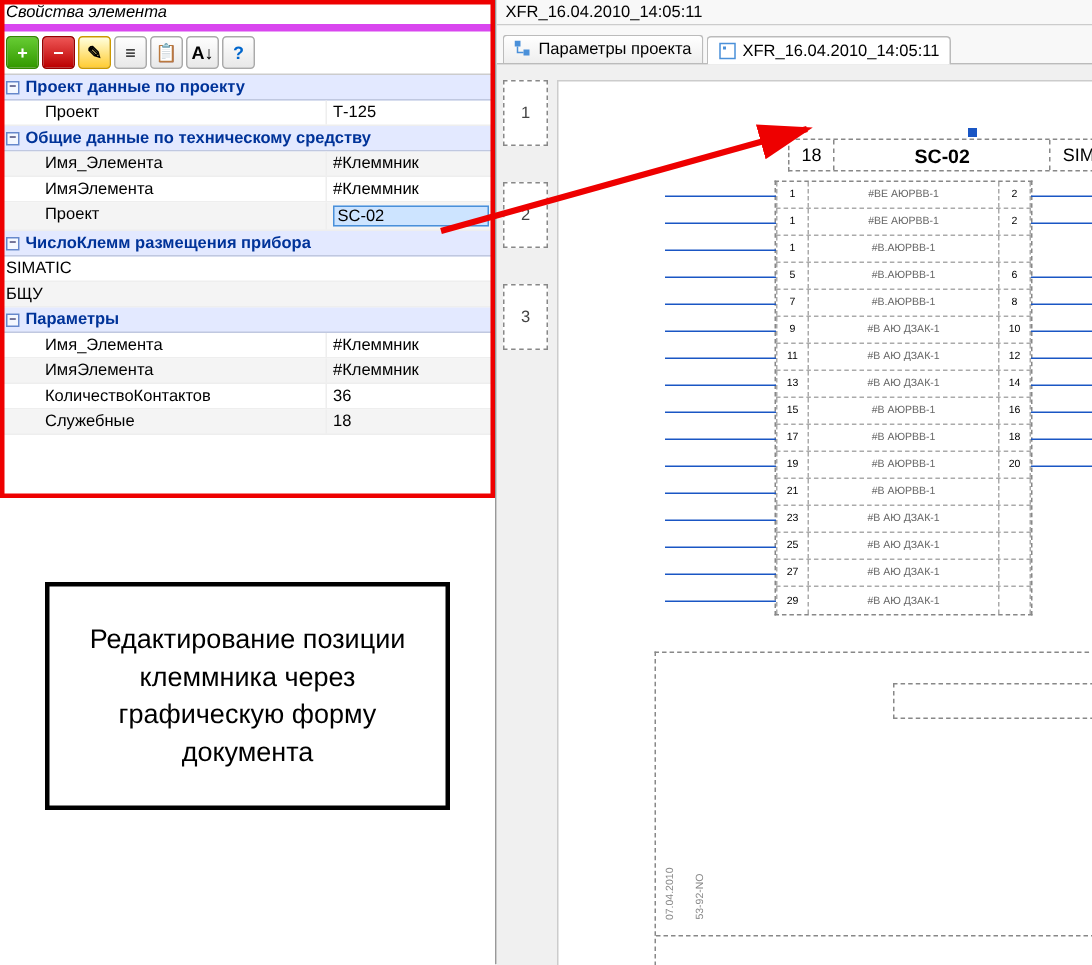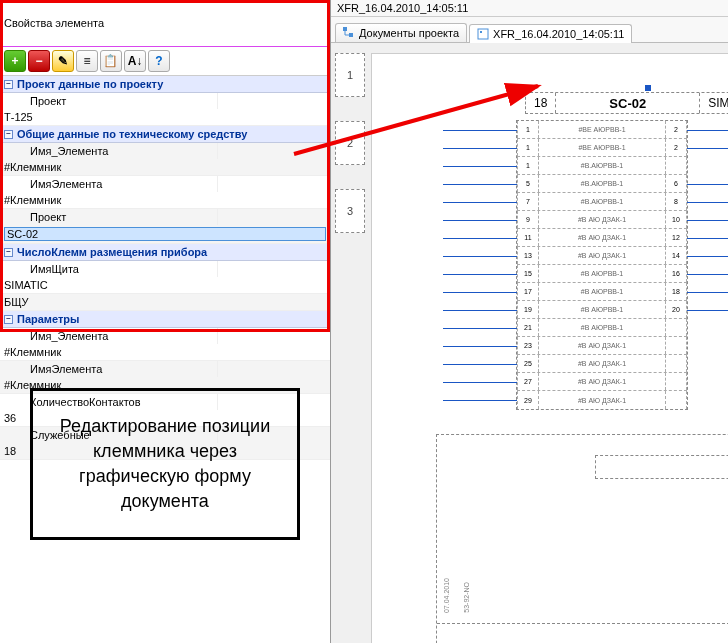--- a/index.html
+++ b/index.html
@@ -1,33 +1,33 @@
 <!DOCTYPE html>
 <html><head>
   <meta charset="utf-8">
   <style>
     * { box-sizing: border-box; margin: 0; padding: 0; font-family: Tahoma, Arial, sans-serif; font-size: 11px; }
     body { background: #fff; width: 728px; height: 643px; overflow: hidden; position: relative; }
     .main { display: flex; width: 100%; height: 100%; }
     .left-pane { width: 330px; background: #fff; position: relative; }
     .right-pane { flex: 1; border-left: 1px solid #999; background: #fff; display: flex; flex-direction: column; overflow: hidden; }
 
-    .props-title { padding: 17px 4px; border-bottom: 1px solid #d946ef; }
+    .props-title { padding: 2px 4px; border-bottom: 5px solid #d946ef; font-style: italic; }
     .red-frame { position: absolute; top: 0; left: 0; right: 0; height: 332px; border: 3px solid #e00; pointer-events: none; z-index: 5; }
 
     .toolbar { padding: 3px 4px; border-bottom: 1px solid #ccc; display: flex; gap: 2px; align-items: center; }
     .tb-btn { width: 22px; height: 22px; border: 1px solid #aaa; border-radius: 3px; display: flex; align-items: center; justify-content: center; background: linear-gradient(#fefefe,#e8e8e8); cursor: pointer; font-weight: bold; font-size: 12px; }
     .tb-btn.green { color: #fff; background: linear-gradient(#6c3,#390); border-color: #380; }
     .tb-btn.red { color: #fff; background: linear-gradient(#e55,#b00); border-color: #900; }
     .tb-btn.yellow { background: linear-gradient(#ffd,#fc3); border-color: #c90; }
 
     .grid { width: 100%; }
     .group-row { background: #e3e9ff; color: #003399; font-weight: bold; padding: 2px 4px; border-bottom: 1px solid #c0c8e0; display: flex; align-items: center; gap: 4px; cursor: pointer; }
     .group-toggle { width: 9px; height: 9px; border: 1px solid #6688cc; display: inline-flex; align-items: center; justify-content: center; font-size: 8px; line-height: 1; background: #f4f8ff; color: #336; }
-    .prop-row { display: flex; border-bottom: 1px solid #eee; flex-direction: column; }
+    .prop-row { display: flex; border-bottom: 1px solid #eee; }
     .prop-row.alt { background: #f4f4f4; }
     .prop-label { width: 218px; padding: 2px 4px 2px 30px; border-right: 1px solid #eee; }
     .prop-val { flex: 1; padding: 2px 4px; text-decoration: underline; }
     .prop-val input { width: 100%; border: none; outline: none; font: inherit; background: transparent; }
     .prop-val.sel input { background: #cde4ff; border: 1px solid #4a90d9; padding: 0 2px; }
 
     .caption-box { position: absolute; left: 30px; top: 388px; width: 270px; height: 152px; border: 3px solid #000; display: flex; align-items: center; justify-content: center; text-align: center; font-size: 18px; line-height: 1.4; padding: 12px; font-family: Arial, sans-serif; }
 
     .right-title { padding: 2px 6px; border-bottom: 1px solid #ccc; background: #f8f8f8; }
     .tabs { display: flex; padding: 3px 4px 0 4px; background: #f8f8f8; border-bottom: 1px solid #bbb; height: 26px; align-items: flex-end; }
@@ -98,21 +98,20 @@
         </div>
         <div class="prop-row alt">
           <div class="prop-label">Проект</div>
           <div class="prop-val sel"><input value="SC-02" style=""></div>
         </div>
         <div class="group-row">
           <span class="group-toggle">−</span>
           <span>ЧислоКлемм размещения прибора</span>
         </div>
         <div class="prop-row">
-          <div class="prop-label">ИмяЩита</div>
           <div class="prop-val"><input value="SIMATIC" style=""></div>
         </div>
         <div class="prop-row alt">
           <div class="prop-val"><input value="БЩУ" style=""></div>
         </div>
         <div class="group-row">
           <span class="group-toggle">−</span>
           <span>Параметры</span>
         </div>
         <div class="prop-row">
@@ -137,21 +136,21 @@
 
   <div class="right-pane">
     <div class="right-title">XFR_16.04.2010_14:05:11</div>
     <div class="tabs">
       <div class="tab">
         <svg class="ico" viewBox="0 0 12 12">
             <rect x="0" y="0" width="4" height="4" fill="#4a90d9"></rect>
             <rect x="6" y="6" width="4" height="4" fill="#4a90d9"></rect>
             <path d="M2 4 L2 8 L6 8" stroke="#4a90d9" fill="none"></path>
           </svg>
-        <span>Документы проекта</span>
+        <span>Параметры проекта</span>
       </div>
       <div class="tab active">
         <svg class="ico" viewBox="0 0 12 12">
             <rect x="1" y="1" width="10" height="10" fill="none" stroke="#4a90d9"></rect>
             <rect x="3" y="3" width="2" height="2" fill="#4a90d9"></rect>
           </svg>
         <span>XFR_16.04.2010_14:05:11</span>
       </div>
     </div>
     <div class="canvas">

